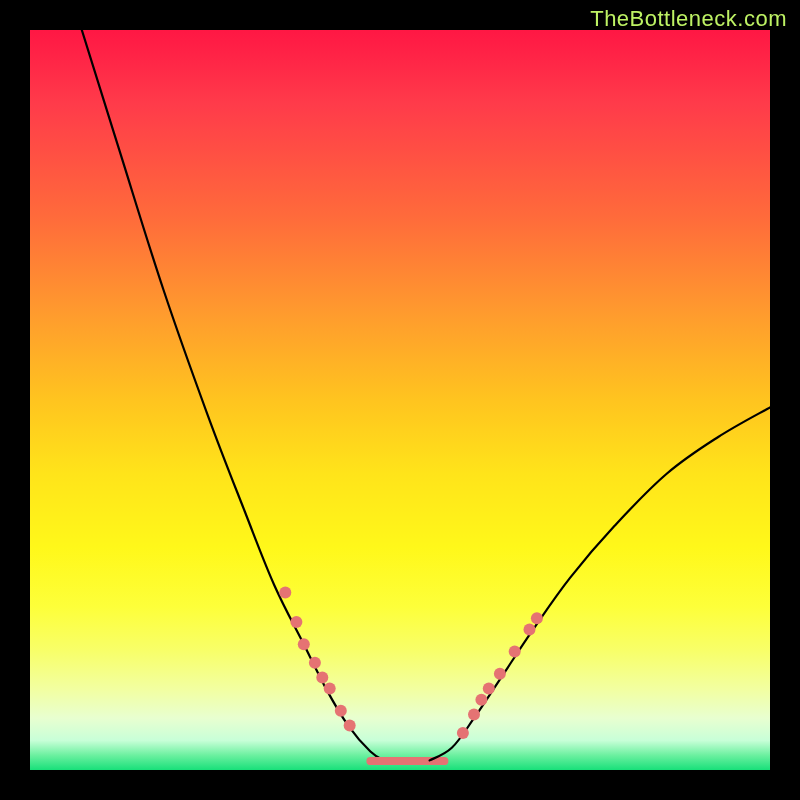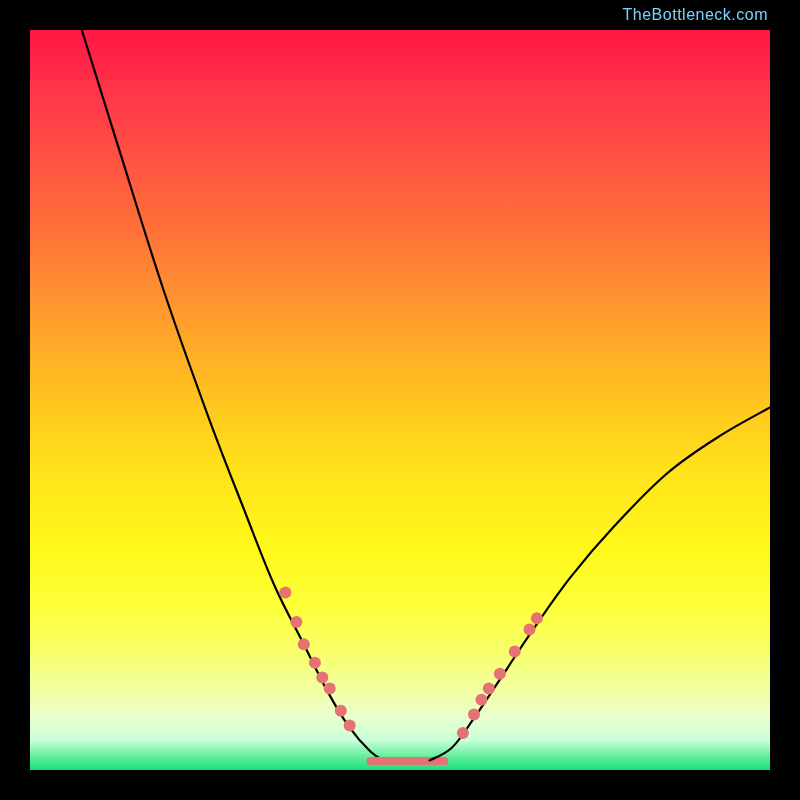--- a/index.html
+++ b/index.html
@@ -42,23 +42,23 @@
       #f2ffa0 89%,
       #e8ffd0 93%,
       #c8ffd8 96%,
       #6cf0a0 98%,
       #18e07a 100%
     );
   }
   .watermark {
     position: absolute;
     top: 6px;
-    right: 32px;
-    color: #7dd3fc;
-    font-size: 16px;
+    right: 13px;
+    color: #bef264;
+    font-size: 22px;
     font-weight: 500;
     letter-spacing: 0.5px;
     user-select: none;
   }
 </style>
 </head>
 <body>
 
 <div class="stage">
   <div class="watermark">TheBottleneck.com</div>

